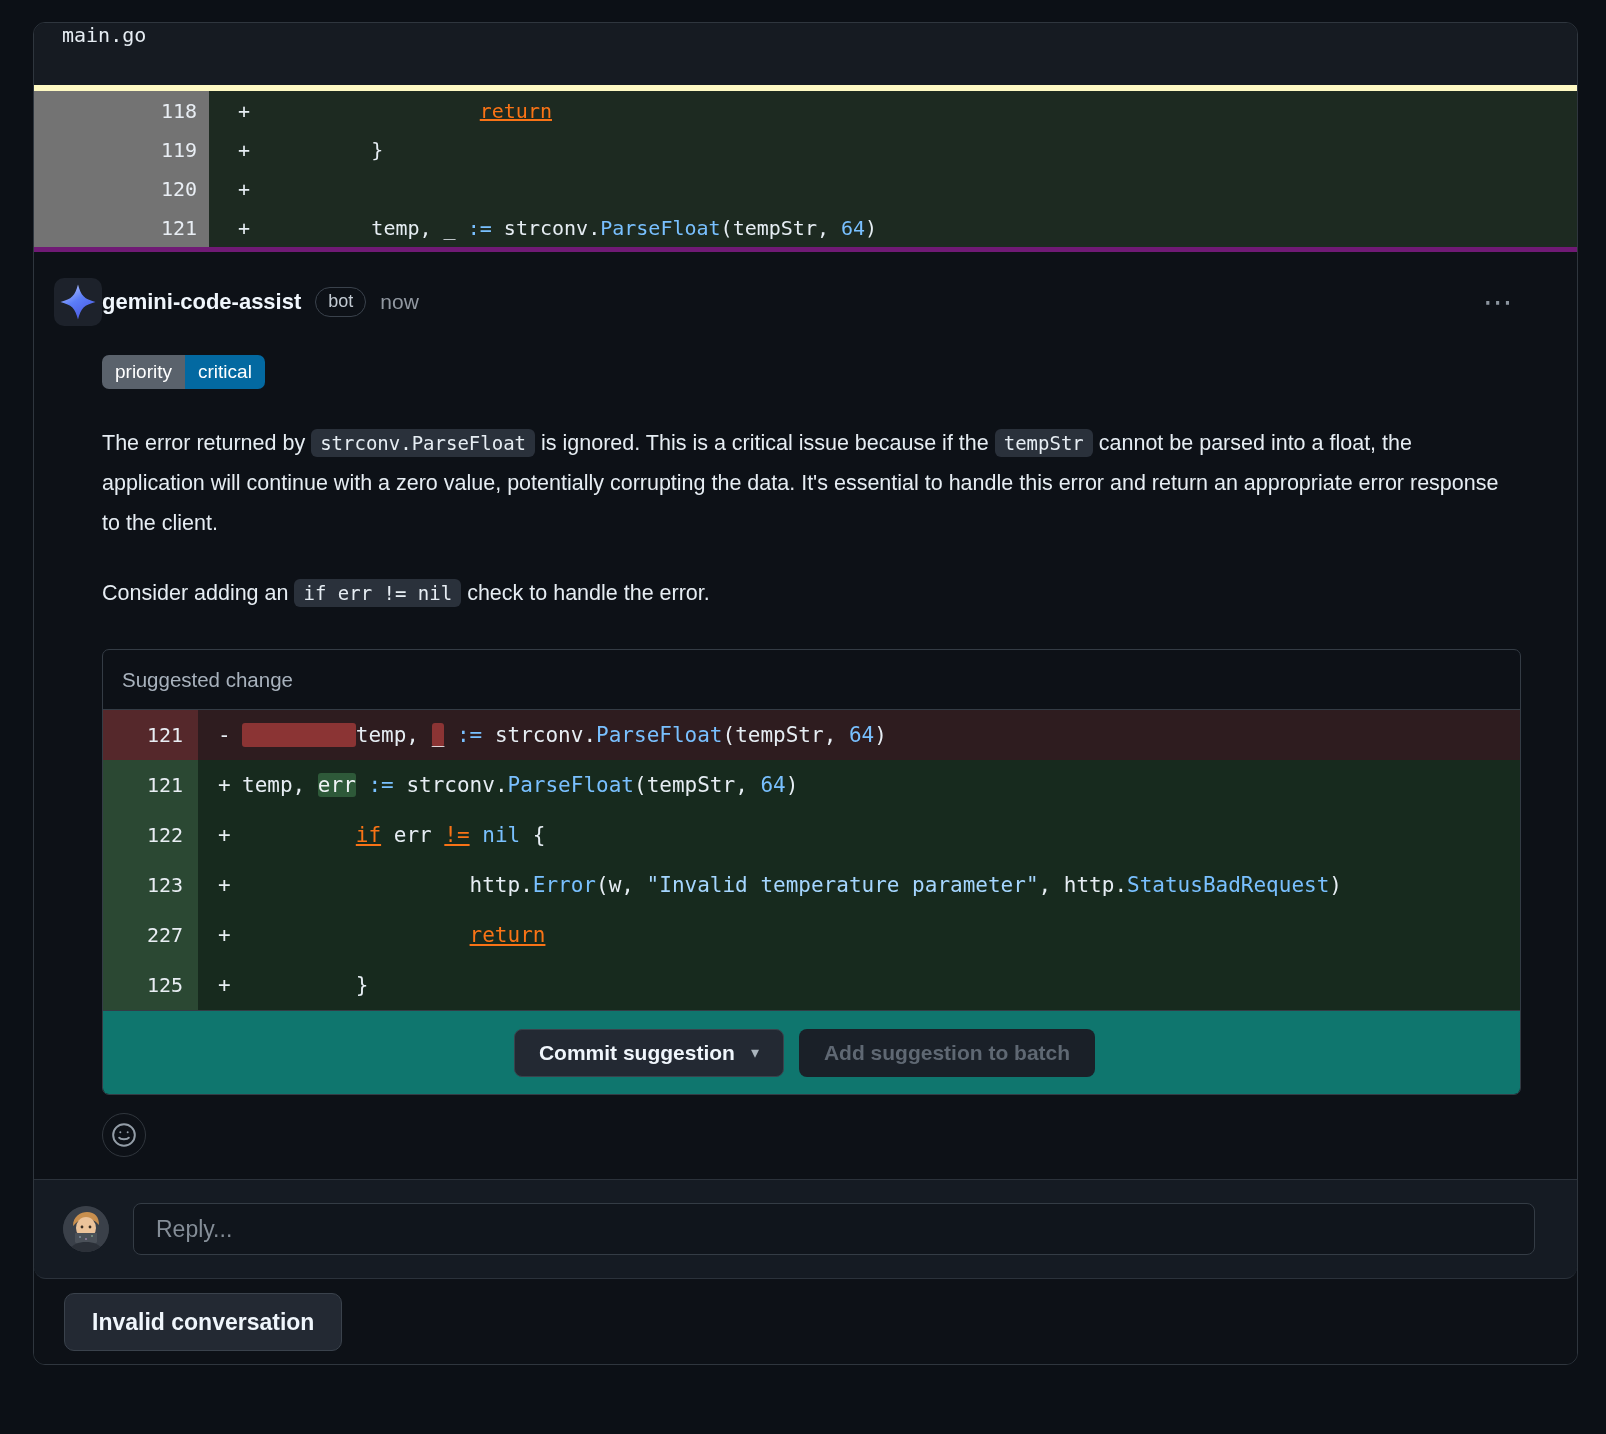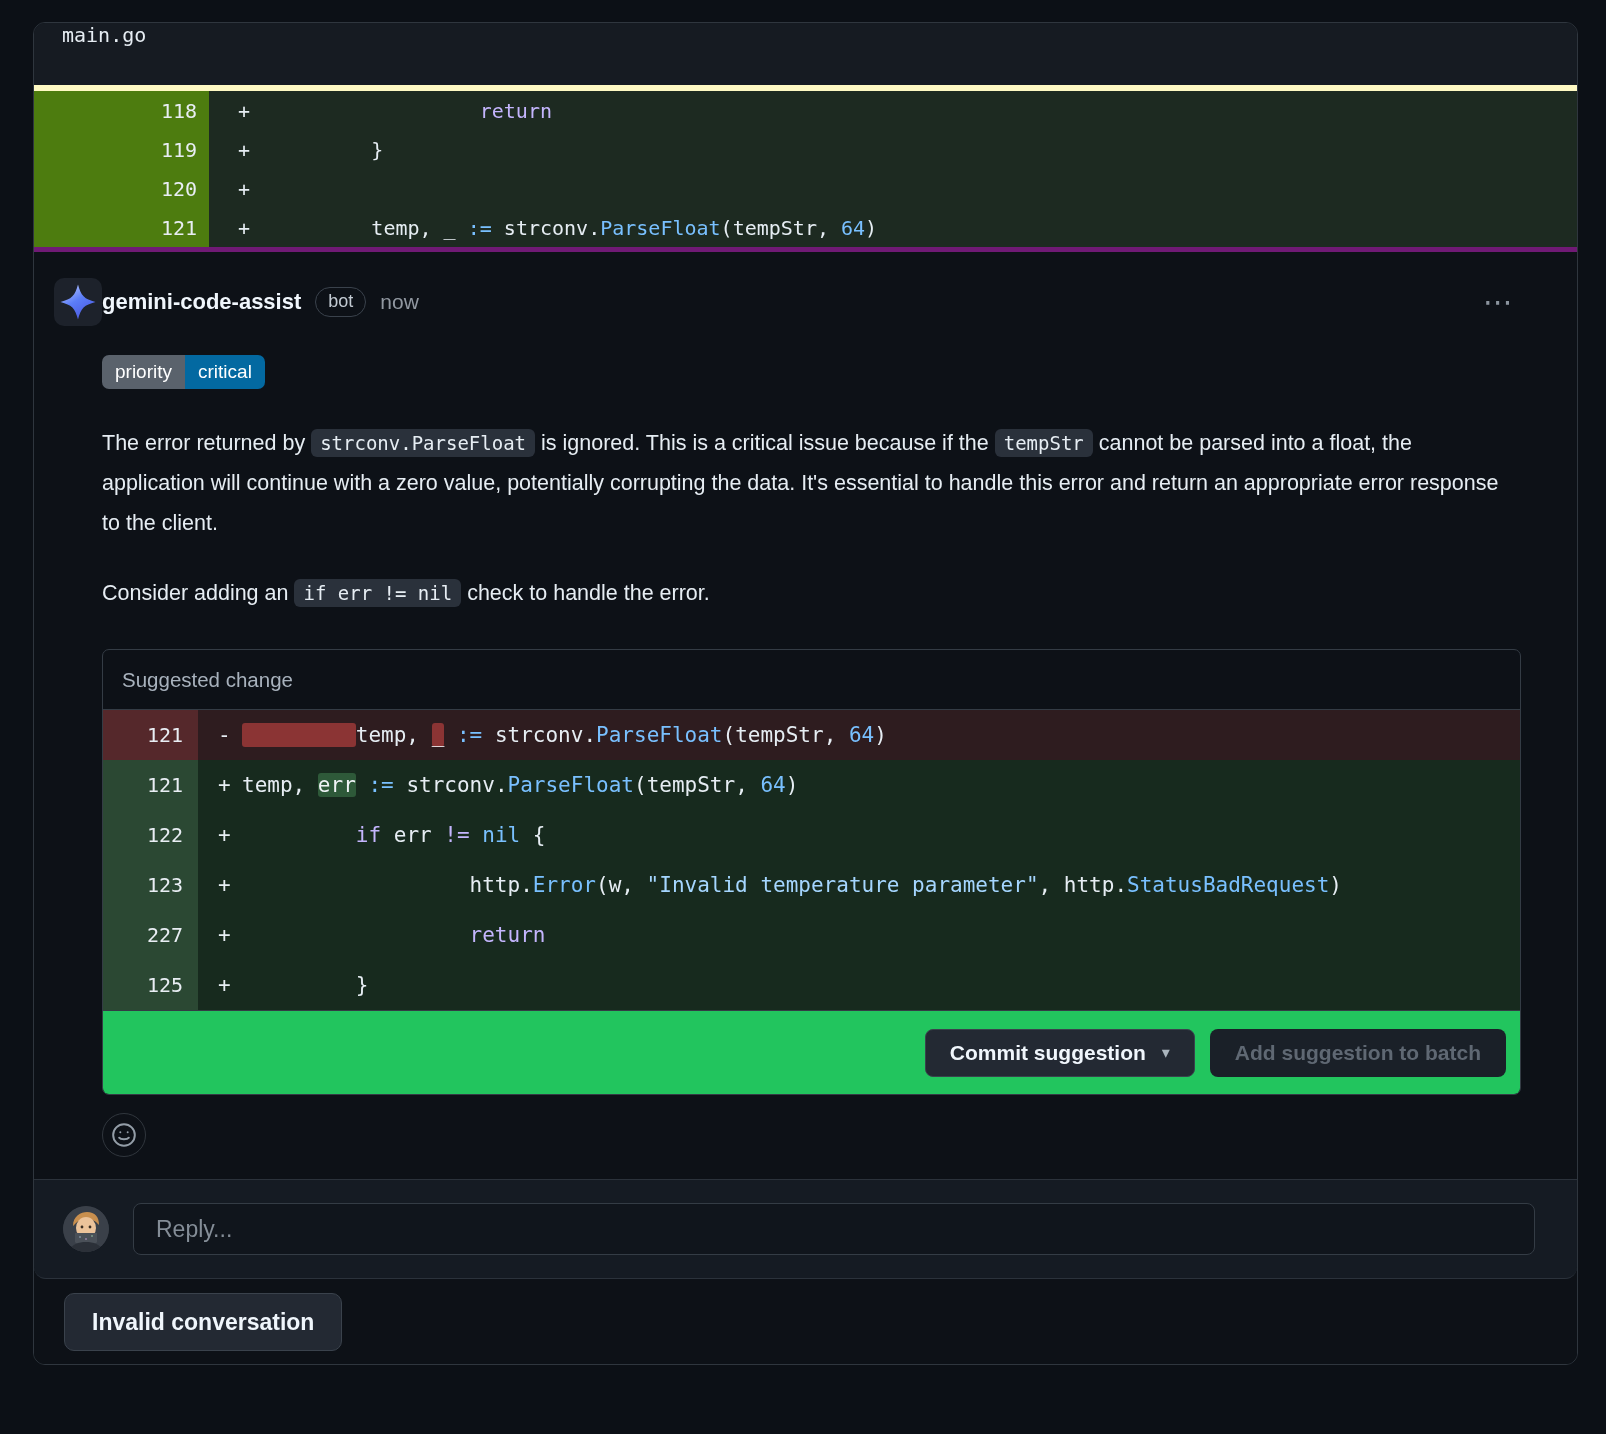--- a/index.html
+++ b/index.html
@@ -35,30 +35,30 @@
     font-family:"DejaVu Sans Mono", monospace; color:#e9eef4;
   }
   .drow .codecell {
     flex:1; display:flex; align-items:center;
     font-family:"DejaVu Sans Mono", monospace; white-space:pre;
   }
   .drow .sign { display:inline-block; color:#e6edf3; }
   .codeline { white-space:pre; }
 
   .seg-plain { color:#e6edf3; }
-  .seg-kw    { color:#c4b5fd; }
+  .seg-kw    { color:#f97316;text-decoration:underline; }
   .seg-blue  { color:#79c0ff; }
   .seg-str   { color:#a5d6ff; }
   .seg-hl-del{ background:#8b3434; border-radius:3px; color:#f0f3f6; }
   .seg-hl-add{ background:#2e5939; border-radius:3px; color:#f0f3f6; }
 
   
   .context-diff .drow { height:39px; font-size:20px; }
   .context-diff .gutter { width:175px; padding-right:12px; font-size:20px; }
-  .context-diff .drow.add .gutter { background:#4d7c0f; }
+  .context-diff .drow.add .gutter { background:#737373; }
   .context-diff .drow.add .codecell { background:#1d2a21; }
   .context-diff .codecell { padding-left:29px; }
   .context-diff .sign { width:25px; }
 
   
   .comment-section {
     flex:1; border-top:5px solid #701a75;
     padding:26px 56px 0 20px;
     display:flex; 
   }
@@ -109,22 +109,22 @@
   .suggestion-diff .gutter { width:95px; padding-right:15px; font-size:20px; }
   .suggestion-diff .codecell { padding-left:20px; }
   .suggestion-diff .sign { width:24px; }
   .suggestion-diff .drow.del .gutter   { background:#55282b; }
   .suggestion-diff .drow.del .codecell { background:#2e1c1f; }
   .suggestion-diff .drow.add .gutter   { background:#2b4833; }
   .suggestion-diff .drow.add .codecell { background:#172a1e; }
 
   .suggestion-footer {
     height:84px; border-top:1px solid #343c45;
-    display:flex; align-items:center; justify-content:flex-end; gap:15px;
-    padding-right:14px; background:#22c55e;
+    display:flex; align-items:center; justify-content:center; gap:15px;
+    padding-right:14px; background:#0f766e;
   }
   .btn {
     font-family:"Liberation Sans", sans-serif;
     border-radius:8px; font-size:21px; font-weight:bold; cursor:pointer;
     height:48px; display:inline-flex; align-items:center;
   }
   .btn-commit {
     background:#232933; color:#f0f6fc; border:1px solid #3a424c; padding:0 24px; gap:16px;
   }
   .btn-commit .caret { font-size:16px; color:#aab4bd; font-family:"DejaVu Sans", sans-serif; }

